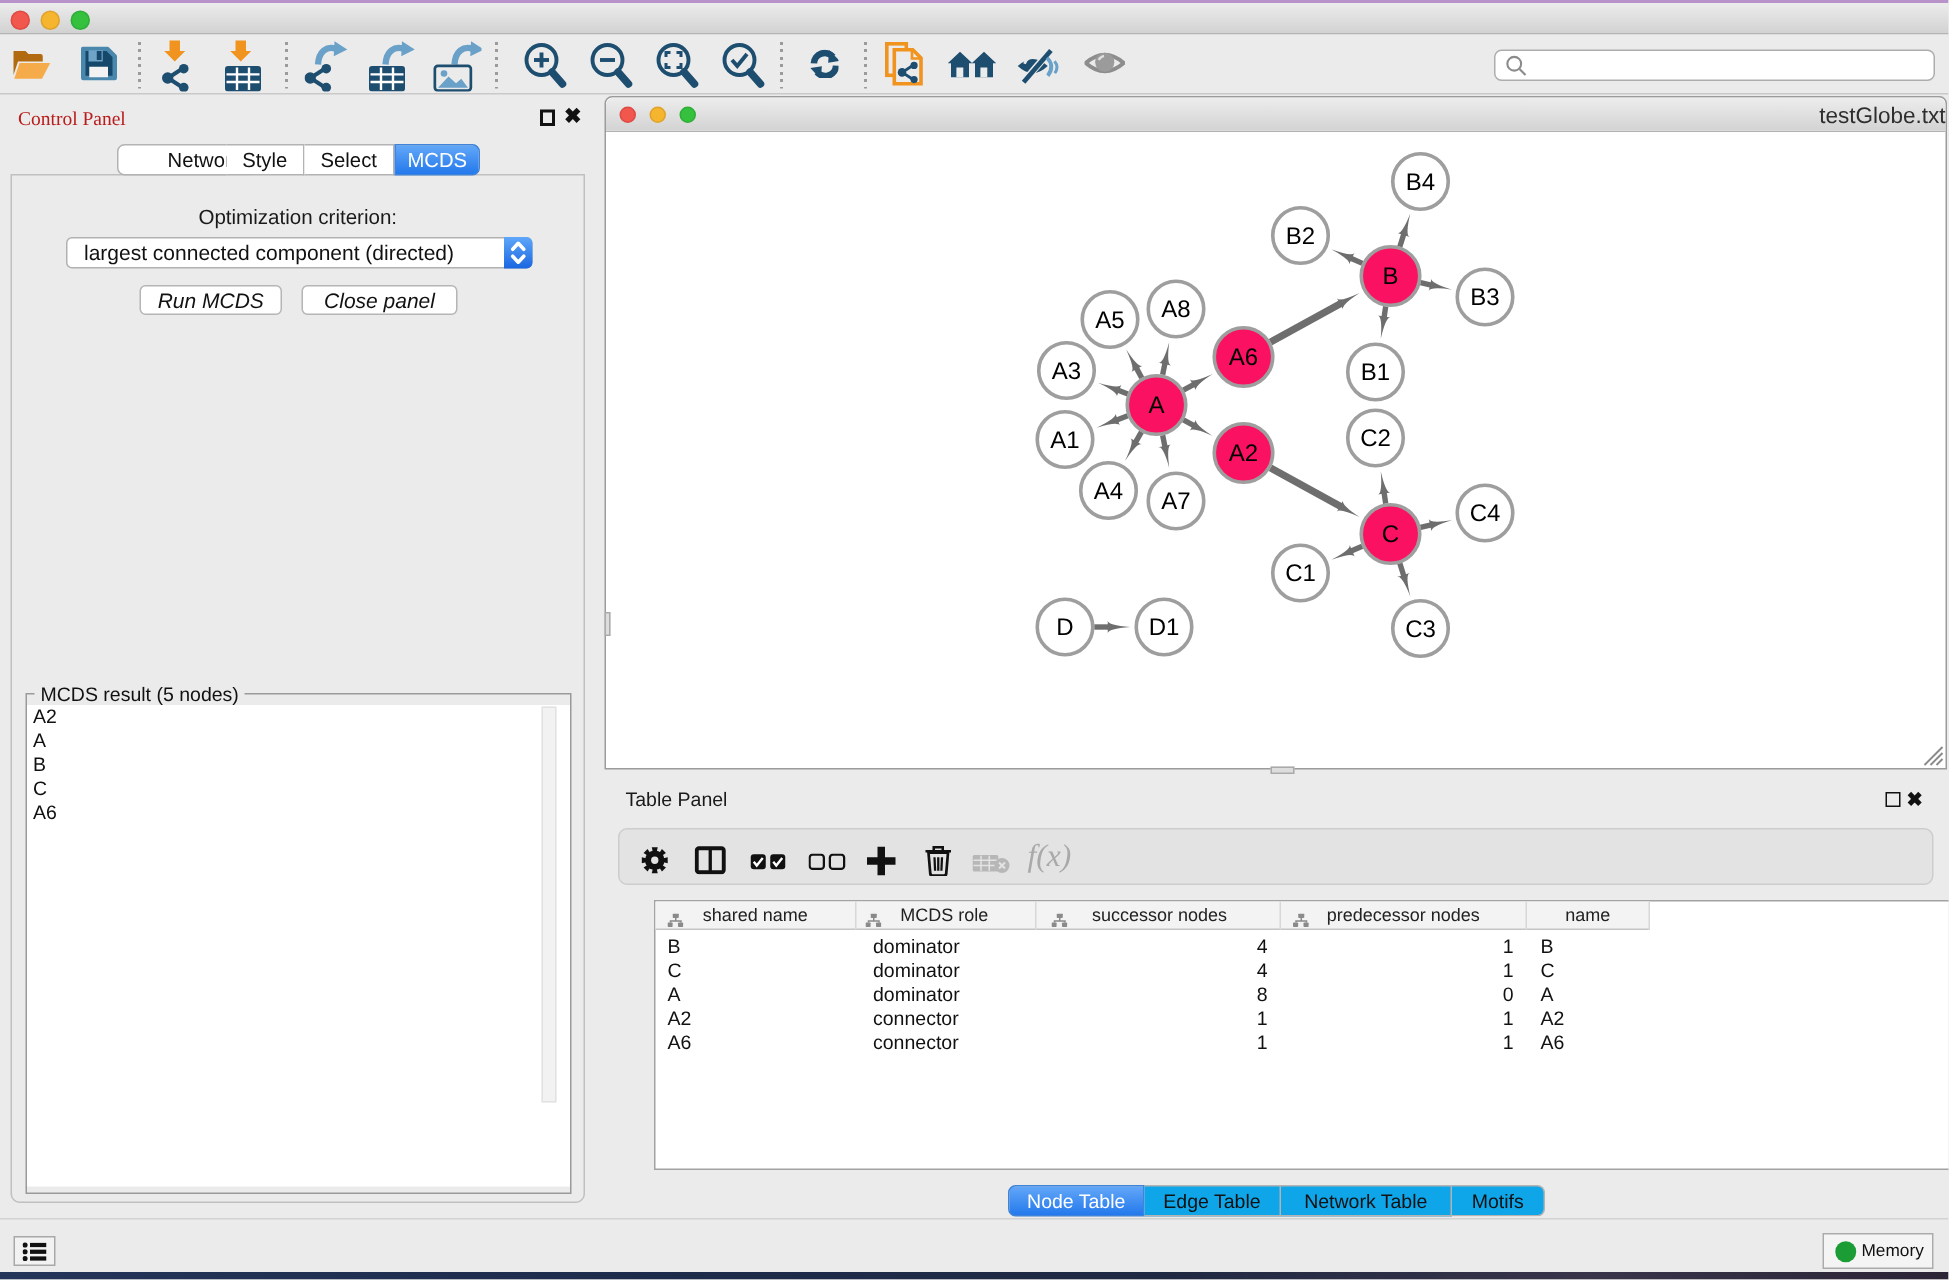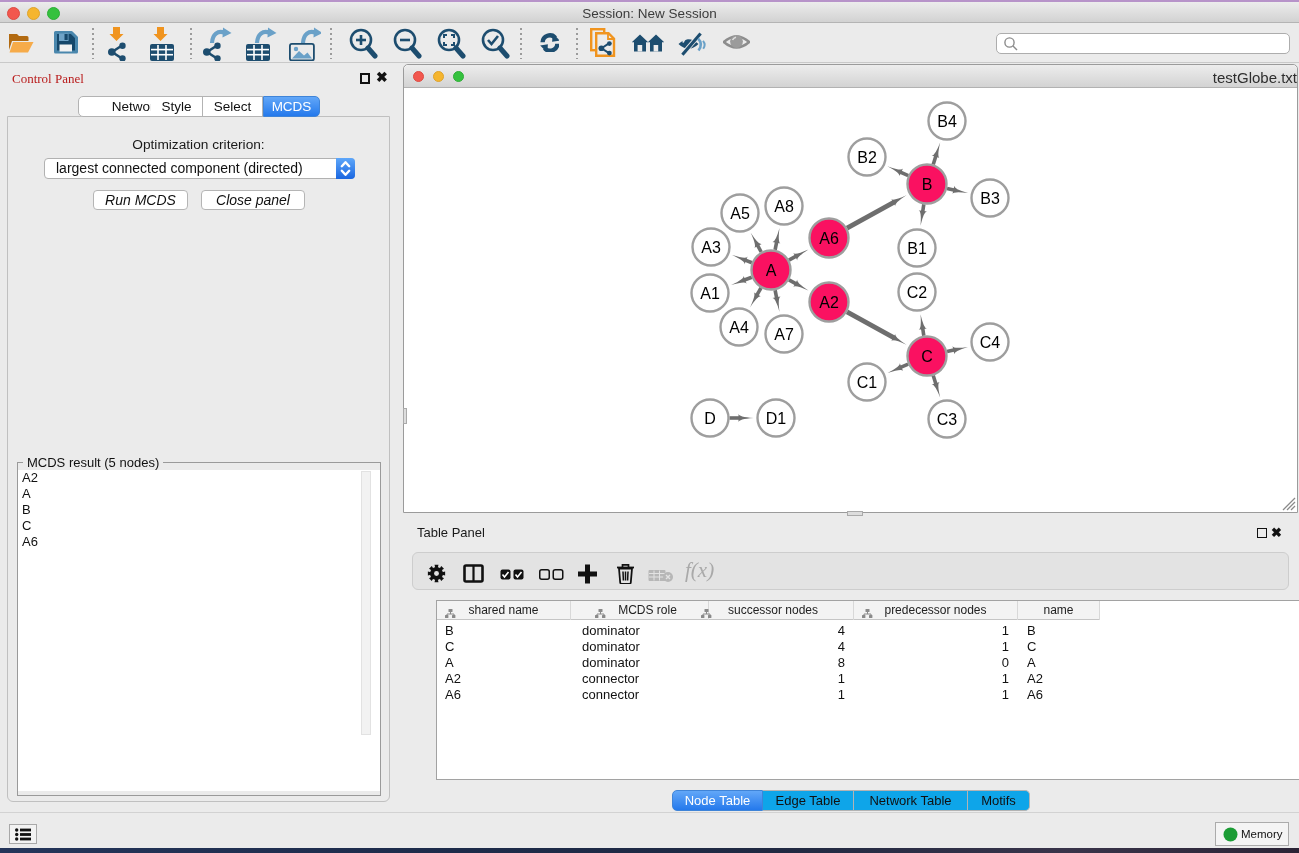--- a/index.html
+++ b/index.html
@@ -47,21 +47,20 @@
 #listbtn { position:absolute; left:9px; top:6px; width:28px; height:20px; background:#f2f2f2; border:1px solid #a8a8a8; }
 #membtn { position:absolute; left:1215px; top:4px; width:74px; height:24px; background:#f4f4f4; border:1px solid #ababab; font-size:11.5px; color:#111; }
 #darkstrip { left:0; top:848px; width:1299px; height:5px; background:linear-gradient(90deg,#24355a 0%,#1d2b4a 35%,#202942 60%,#39344a 82%,#2b2436 100%); }
 </style>
 </head>
 <body>
 <div id="titlebar" class="abs">
   <div class="tl r"></div>
     <div class="tl y"></div>
     <div class="tl g"></div>
-  <div id="maintitle">Session: New Session</div>
 </div>
 <div id="toolbar" class="abs">
   <div class="vsep" style="left:92px;"></div>
   <div class="vsep" style="left:190px;"></div>
   <div class="vsep" style="left:330px;"></div>
   <div class="vsep" style="left:520px;"></div>
   <div class="vsep" style="left:576px;"></div>
   <svg class="ticon" style="left:8px; top:8px;" width="27" height="24" viewBox="0 0 27 24">
 <path d="M1 3 h8 l2 2 h8 a1.5 1.5 0 0 1 1.5 1.5 V10 H4 L1 19 Z" fill="#b26a11"></path>
 <path d="M5 11 h20.5 L20 21.5 H1.5 Z" fill="#f6ab4a"></path>
@@ -404,21 +403,21 @@
 <div id="tp-table" class="abs">
   <div id="tp-header">
       <div class="hcell" style="left:0px; width:134px;"><span style="position:absolute; left:8px; top:4px;"><svg width="11" height="10" viewBox="0 0 11 10" style="vertical-align:-1px;">
             <g fill="#8a8a8a">
               <rect x="3.5" y="0" width="4" height="3" rx="0.5"></rect>
               <rect x="0" y="6" width="3.4" height="3" rx="0.5"></rect>
               <rect x="7" y="6" width="3.4" height="3" rx="0.5"></rect>
               <path d="M5.5 3 v2 M2 6 v-1 h7 v1" stroke="#8a8a8a" stroke-width="1" fill="none"></path>
             </g>
           </svg></span>shared name</div>
-      <div class="hcell" style="left:150px; width:122px;"><span style="position:absolute; left:8px; top:4px;"><svg width="11" height="10" viewBox="0 0 11 10" style="vertical-align:-1px;">
+      <div class="hcell" style="left:132px; width:122px;"><span style="position:absolute; left:8px; top:4px;"><svg width="11" height="10" viewBox="0 0 11 10" style="vertical-align:-1px;">
             <g fill="#8a8a8a">
               <rect x="3.5" y="0" width="4" height="3" rx="0.5"></rect>
               <rect x="0" y="6" width="3.4" height="3" rx="0.5"></rect>
               <rect x="7" y="6" width="3.4" height="3" rx="0.5"></rect>
               <path d="M5.5 3 v2 M2 6 v-1 h7 v1" stroke="#8a8a8a" stroke-width="1" fill="none"></path>
             </g>
           </svg></span>MCDS role</div>
       <div class="hcell" style="left:256px; width:161px;"><span style="position:absolute; left:8px; top:4px;"><svg width="11" height="10" viewBox="0 0 11 10" style="vertical-align:-1px;">
             <g fill="#8a8a8a">
               <rect x="3.5" y="0" width="4" height="3" rx="0.5"></rect>

